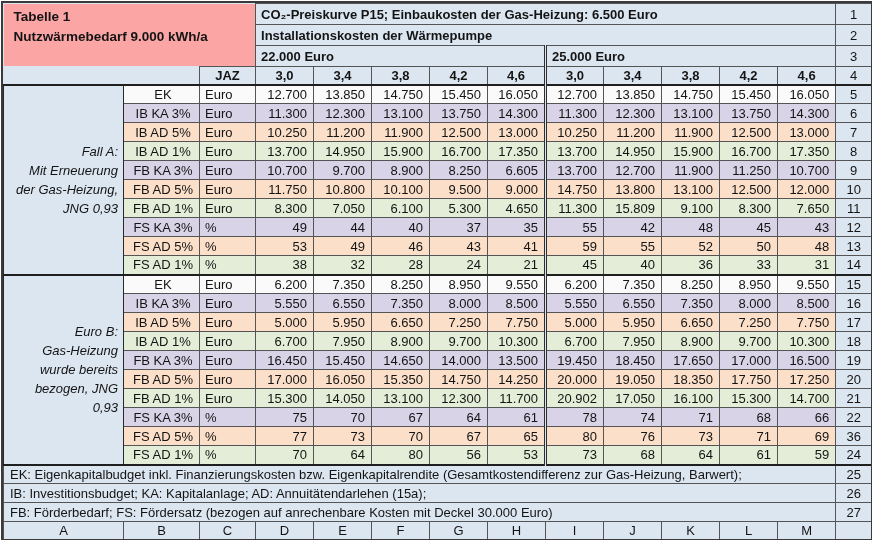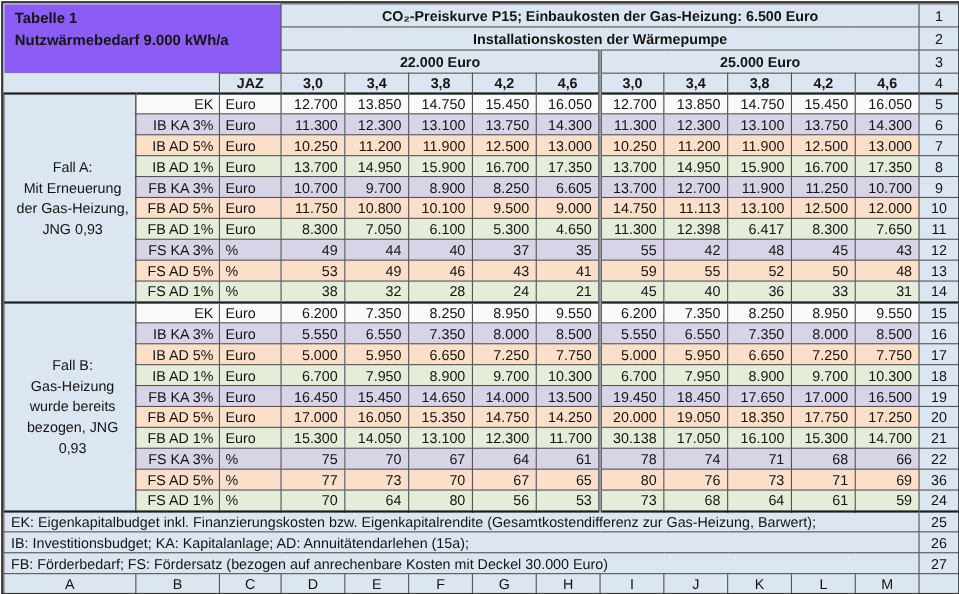--- a/index.html
+++ b/index.html
@@ -18,31 +18,32 @@
   col.cA{width:120px}col.cB{width:76px}col.cC{width:56px}
   col.cV{width:58px}col.cN{width:36px}
   
   .t-blue{background:#dce6f1}
   .t-white{background:#fbfafb}
   .t-lav{background:#d9d3e7}
   .t-pea{background:#fbdfc9}
   .t-grn{background:#e4edd7}
   
   .blank{border:none;background:#dce6f1;}
-  .titlebox{border:none;background:#8b5cf6;vertical-align:top;padding:3px 0 0 10px;}
+  .titlebox{border:none;background:#fca5a5;vertical-align:top;padding:3px 0 0 10px;}
   .titlebox .tl{font-weight:bold;font-size:13.5px;line-height:20px;}
-  .hdr{font-weight:bold;text-align:center;}
+  .hdr{font-weight:bold;}
   .jaz{font-weight:bold;text-align:center;}
-  .lbl{text-align:right;padding-left:8px;margin-left:36px;}
+  .lbl{text-align:center;padding-left:8px;margin-left:36px;}
   .unit{text-align:left;}
   .val{text-align:right;padding-right:6px;}
   .num{text-align:center;background:#dce6f1;}
   .case{
-    text-align:center;padding-left:10px;line-height:19px;background:#dce6f1;
+    text-align:right;padding-left:10px;line-height:19px;background:#dce6f1;
     border:1px solid #2a2a2a;
+    font-style:italic;
   }
   .foot{text-align:left;padding-left:6px;background:#dce6f1;}
   .letter{text-align:center;background:#dce6f1;}
   
   .grp{border-left:3px double #2f2f2f;}
   
   .sec-top{border-top:2px solid #1f1f1f;}
   .foot-top{border-top:2px solid #1f1f1f;}
   
   tr.rh{height:21px}
@@ -193,37 +194,37 @@
         </tr>
         <tr class="rd">
           <td class="lbl t-pea">FB AD 5%</td>
           <td class="unit t-pea">Euro</td>
           <td class="val t-pea">11.750</td>
           <td class="val t-pea">10.800</td>
           <td class="val t-pea">10.100</td>
           <td class="val t-pea">9.500</td>
           <td class="val t-pea">9.000</td>
           <td class="val t-pea grp">14.750</td>
-          <td class="val t-pea">11.113</td>
+          <td class="val t-pea">13.800</td>
           <td class="val t-pea">13.100</td>
           <td class="val t-pea">12.500</td>
           <td class="val t-pea">12.000</td>
           <td class="num">10</td>
         </tr>
         <tr class="rd">
           <td class="lbl t-grn">FB AD 1%</td>
           <td class="unit t-grn">Euro</td>
           <td class="val t-grn">8.300</td>
           <td class="val t-grn">7.050</td>
           <td class="val t-grn">6.100</td>
           <td class="val t-grn">5.300</td>
           <td class="val t-grn">4.650</td>
           <td class="val t-grn grp">11.300</td>
-          <td class="val t-grn">12.398</td>
-          <td class="val t-grn">6.417</td>
+          <td class="val t-grn">15.809</td>
+          <td class="val t-grn">9.100</td>
           <td class="val t-grn">8.300</td>
           <td class="val t-grn">7.650</td>
           <td class="num">11</td>
         </tr>
         <tr class="rd">
           <td class="lbl t-lav">FS KA 3%</td>
           <td class="unit t-lav">%</td>
           <td class="val t-lav">49</td>
           <td class="val t-lav">44</td>
           <td class="val t-lav">40</td>
@@ -261,21 +262,21 @@
           <td class="val t-grn">21</td>
           <td class="val t-grn grp">45</td>
           <td class="val t-grn">40</td>
           <td class="val t-grn">36</td>
           <td class="val t-grn">33</td>
           <td class="val t-grn">31</td>
           <td class="num">14</td>
         </tr>
         <tr class="rd">
           <td class="case sec-top" rowspan="10">
-            <div>Fall B:</div>
+            <div>Euro B:</div>
             <div>Gas-Heizung</div>
             <div>wurde bereits</div>
             <div>bezogen, JNG</div>
             <div>0,93</div>
           </td>
           <td class="lbl t-white sec-top">EK</td>
           <td class="unit t-white sec-top">Euro</td>
           <td class="val t-white sec-top">6.200</td>
           <td class="val t-white sec-top">7.350</td>
           <td class="val t-white sec-top">8.250</td>
@@ -364,21 +365,21 @@
           <td class="num">20</td>
         </tr>
         <tr class="rd">
           <td class="lbl t-grn">FB AD 1%</td>
           <td class="unit t-grn">Euro</td>
           <td class="val t-grn">15.300</td>
           <td class="val t-grn">14.050</td>
           <td class="val t-grn">13.100</td>
           <td class="val t-grn">12.300</td>
           <td class="val t-grn">11.700</td>
-          <td class="val t-grn grp">30.138</td>
+          <td class="val t-grn grp">20.902</td>
           <td class="val t-grn">17.050</td>
           <td class="val t-grn">16.100</td>
           <td class="val t-grn">15.300</td>
           <td class="val t-grn">14.700</td>
           <td class="num">21</td>
         </tr>
         <tr class="rd">
           <td class="lbl t-lav">FS KA 3%</td>
           <td class="unit t-lav">%</td>
           <td class="val t-lav">75</td>

